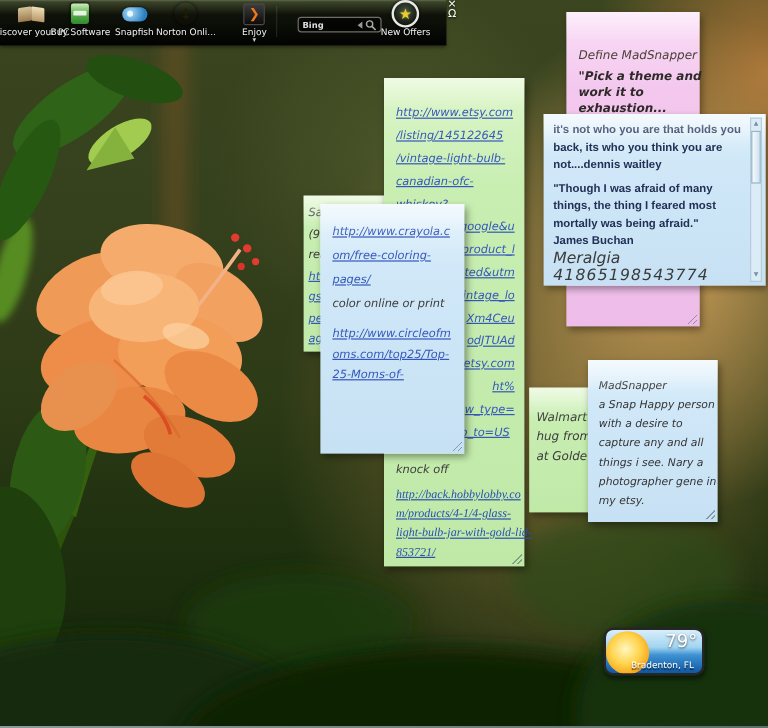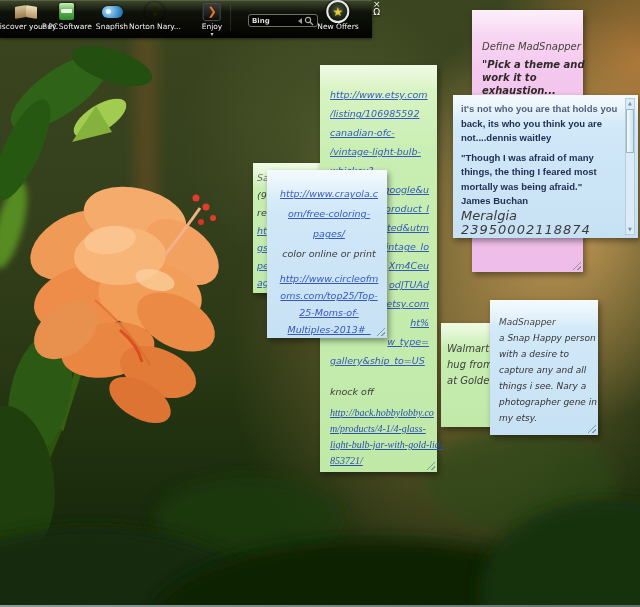--- a/index.html
+++ b/index.html
@@ -76,21 +76,21 @@
 
   .leftfrag{left:253px;top:163px;width:100px;height:130px;padding:6px 0 0 4px;z-index:1;}
   .leftfrag div{font-size:9.5px;line-height:17.5px;white-space:nowrap;}
 
   .etsy{left:320px;top:65px;width:117px;height:407px;padding:20px 8px 1px 10px;z-index:2;}
   .etsy .hl{font-size:9.5px;line-height:19px;white-space:nowrap;overflow:hidden;}
   .etsy .sl{font-family:"Liberation Serif",serif;font-size:10px;line-height:16px;
     color:#2a50b0;text-decoration:underline;white-space:nowrap;cursor:pointer;}
   .gap12{height:12px;}.gap4{height:4px;}
 
-  .crayola{left:267px;top:170px;width:120px;height:168px;padding:14px 6px 0 10px;z-index:3;text-align:center;}
+  .crayola{left:267px;top:170px;width:120px;height:208px;padding:14px 6px 0 10px;z-index:3;}
   .crayola .cl{font-size:9.5px;line-height:20px;white-space:nowrap;}
   .crayola .c2{font-size:9.5px;line-height:17px;white-space:nowrap;}
   .gap6{height:6px;}
 
   .pink{left:472px;top:10px;width:111px;height:262px;padding:30px 8px 0 10px;z-index:1;}
   .pink .ptitle{font-size:10px;line-height:14px;color:#4a4038;margin-bottom:4px;white-space:nowrap;text-align:right;}
   .pink .pb{font-size:10px;line-height:13px;font-weight:bold;color:#2e2a28;white-space:nowrap;}
 
   .quote{left:453px;top:95px;width:185px;height:143px;padding:7px 18px 0 8px;z-index:2;}
   .quote .ql{font-family:Liberation Sans, sans-serif;font-weight:bold;font-size:9.5px;line-height:14.5px;
@@ -200,21 +200,21 @@
           <div class="icon-snapfish"></div>
         </div>
       <div class="tlabel">Snapfish</div>
     </div>
     <div class="titem" style="left:155px">
       <div class="ticon">
           <div class="icon-norton">
             <span>↕</span>
           </div>
         </div>
-      <div class="tlabel">Norton Nary...</div>
+      <div class="tlabel">Norton Onli...</div>
     </div>
     <div class="titem" style="left:212px">
       <div class="ticon">
           <div class="icon-enjoy">
             <span>❯</span>
           </div>
         </div>
       <div class="tlabel">Enjoy</div>
       <div class="enjoy-chev">▾</div>
     </div>
@@ -246,23 +246,23 @@
     <div class="plain">(9</div>
     <div class="plain">rea</div>
     <div class="link">ht</div>
     <div class="link">gs</div>
     <div class="link">pe</div>
     <div class="link">ag</div>
   </div>
 
   <div class="note note-green etsy hand">
     <div class="hl link">http://www.etsy.com</div>
-    <div class="hl link">/listing/106985592</div>
+    <div class="hl link">/listing/145122645</div>
+    <div class="hl link">/vintage-light-bulb-</div>
     <div class="hl link">canadian-ofc-</div>
-    <div class="hl link">/vintage-light-bulb-</div>
     <div class="hl link">whiskey?</div>
     <div class="hl link fr">google&amp;u</div>
     <div class="hl link fr">product_l</div>
     <div class="hl link fr">ted&amp;utm</div>
     <div class="hl link fr">intage_lo</div>
     <div class="hl link fr">Xm4Ceu</div>
     <div class="hl link fr">odJTUAd</div>
     <div class="hl link fr">etsy.com</div>
     <div class="hl link fr">ht%</div>
     <div class="hl link fr">w_type=</div>
@@ -279,42 +279,41 @@
 
   <div class="note note-blue crayola hand">
     <div class="cl link">http://www.crayola.c</div>
     <div class="cl link">om/free-coloring-</div>
     <div class="cl link">pages/</div>
     <div class="cl plain">color online or print</div>
     <div class="gap6"></div>
     <div class="c2 link">http://www.circleofm</div>
     <div class="c2 link">oms.com/top25/Top-</div>
     <div class="c2 link">25-Moms-of-</div>
-    <div class="c2 link">Multiples-2013#_</div>
     <div class="grip"></div>
   </div>
 
   <div class="note note-pink pink hand">
     <div class="ptitle">Define MadSnapper</div>
     <div class="pb">"Pick a theme and</div>
     <div class="pb">work it to</div>
     <div class="pb">exhaustion...</div>
     <div class="grip"></div>
   </div>
 
   <div class="note note-blue quote">
     <div class="ql">it's not who you are that holds you</div>
     <div class="ql">back, its who you think you are</div>
     <div class="ql">not....dennis waitley</div>
     <div class="ql mt5">"Though I was afraid of many</div>
     <div class="ql">things, the thing I feared most</div>
     <div class="ql">mortally was being afraid."</div>
     <div class="ql">James Buchan</div>
     <div class="qh hand">Meralgia</div>
-    <div class="qh hand qnum">23950002118874</div>
+    <div class="qh hand qnum">41865198543774</div>
     <div class="qsb">
       <div class="qsb-up">▲</div>
       <div class="qsb-th"></div>
       <div class="qsb-dn">▼</div>
     </div>
   </div>
 
   <div class="note note-green walmart hand">
     <div>Walmart</div>
     <div>hug from</div>
@@ -325,15 +324,20 @@
     <div>MadSnapper</div>
     <div>a Snap Happy person</div>
     <div>with a desire to</div>
     <div>capture any and all</div>
     <div>things i see. Nary a</div>
     <div>photographer gene in</div>
     <div>my etsy.</div>
     <div class="grip"></div>
   </div>
 
+  <div class="weather">
+    <div class="sun"></div>
+    <div class="temp">79°</div>
+    <div class="city">Bradenton, FL</div>
+  </div>
 
   <div class="taskline"></div>
 </div>
 
 </body></html>

